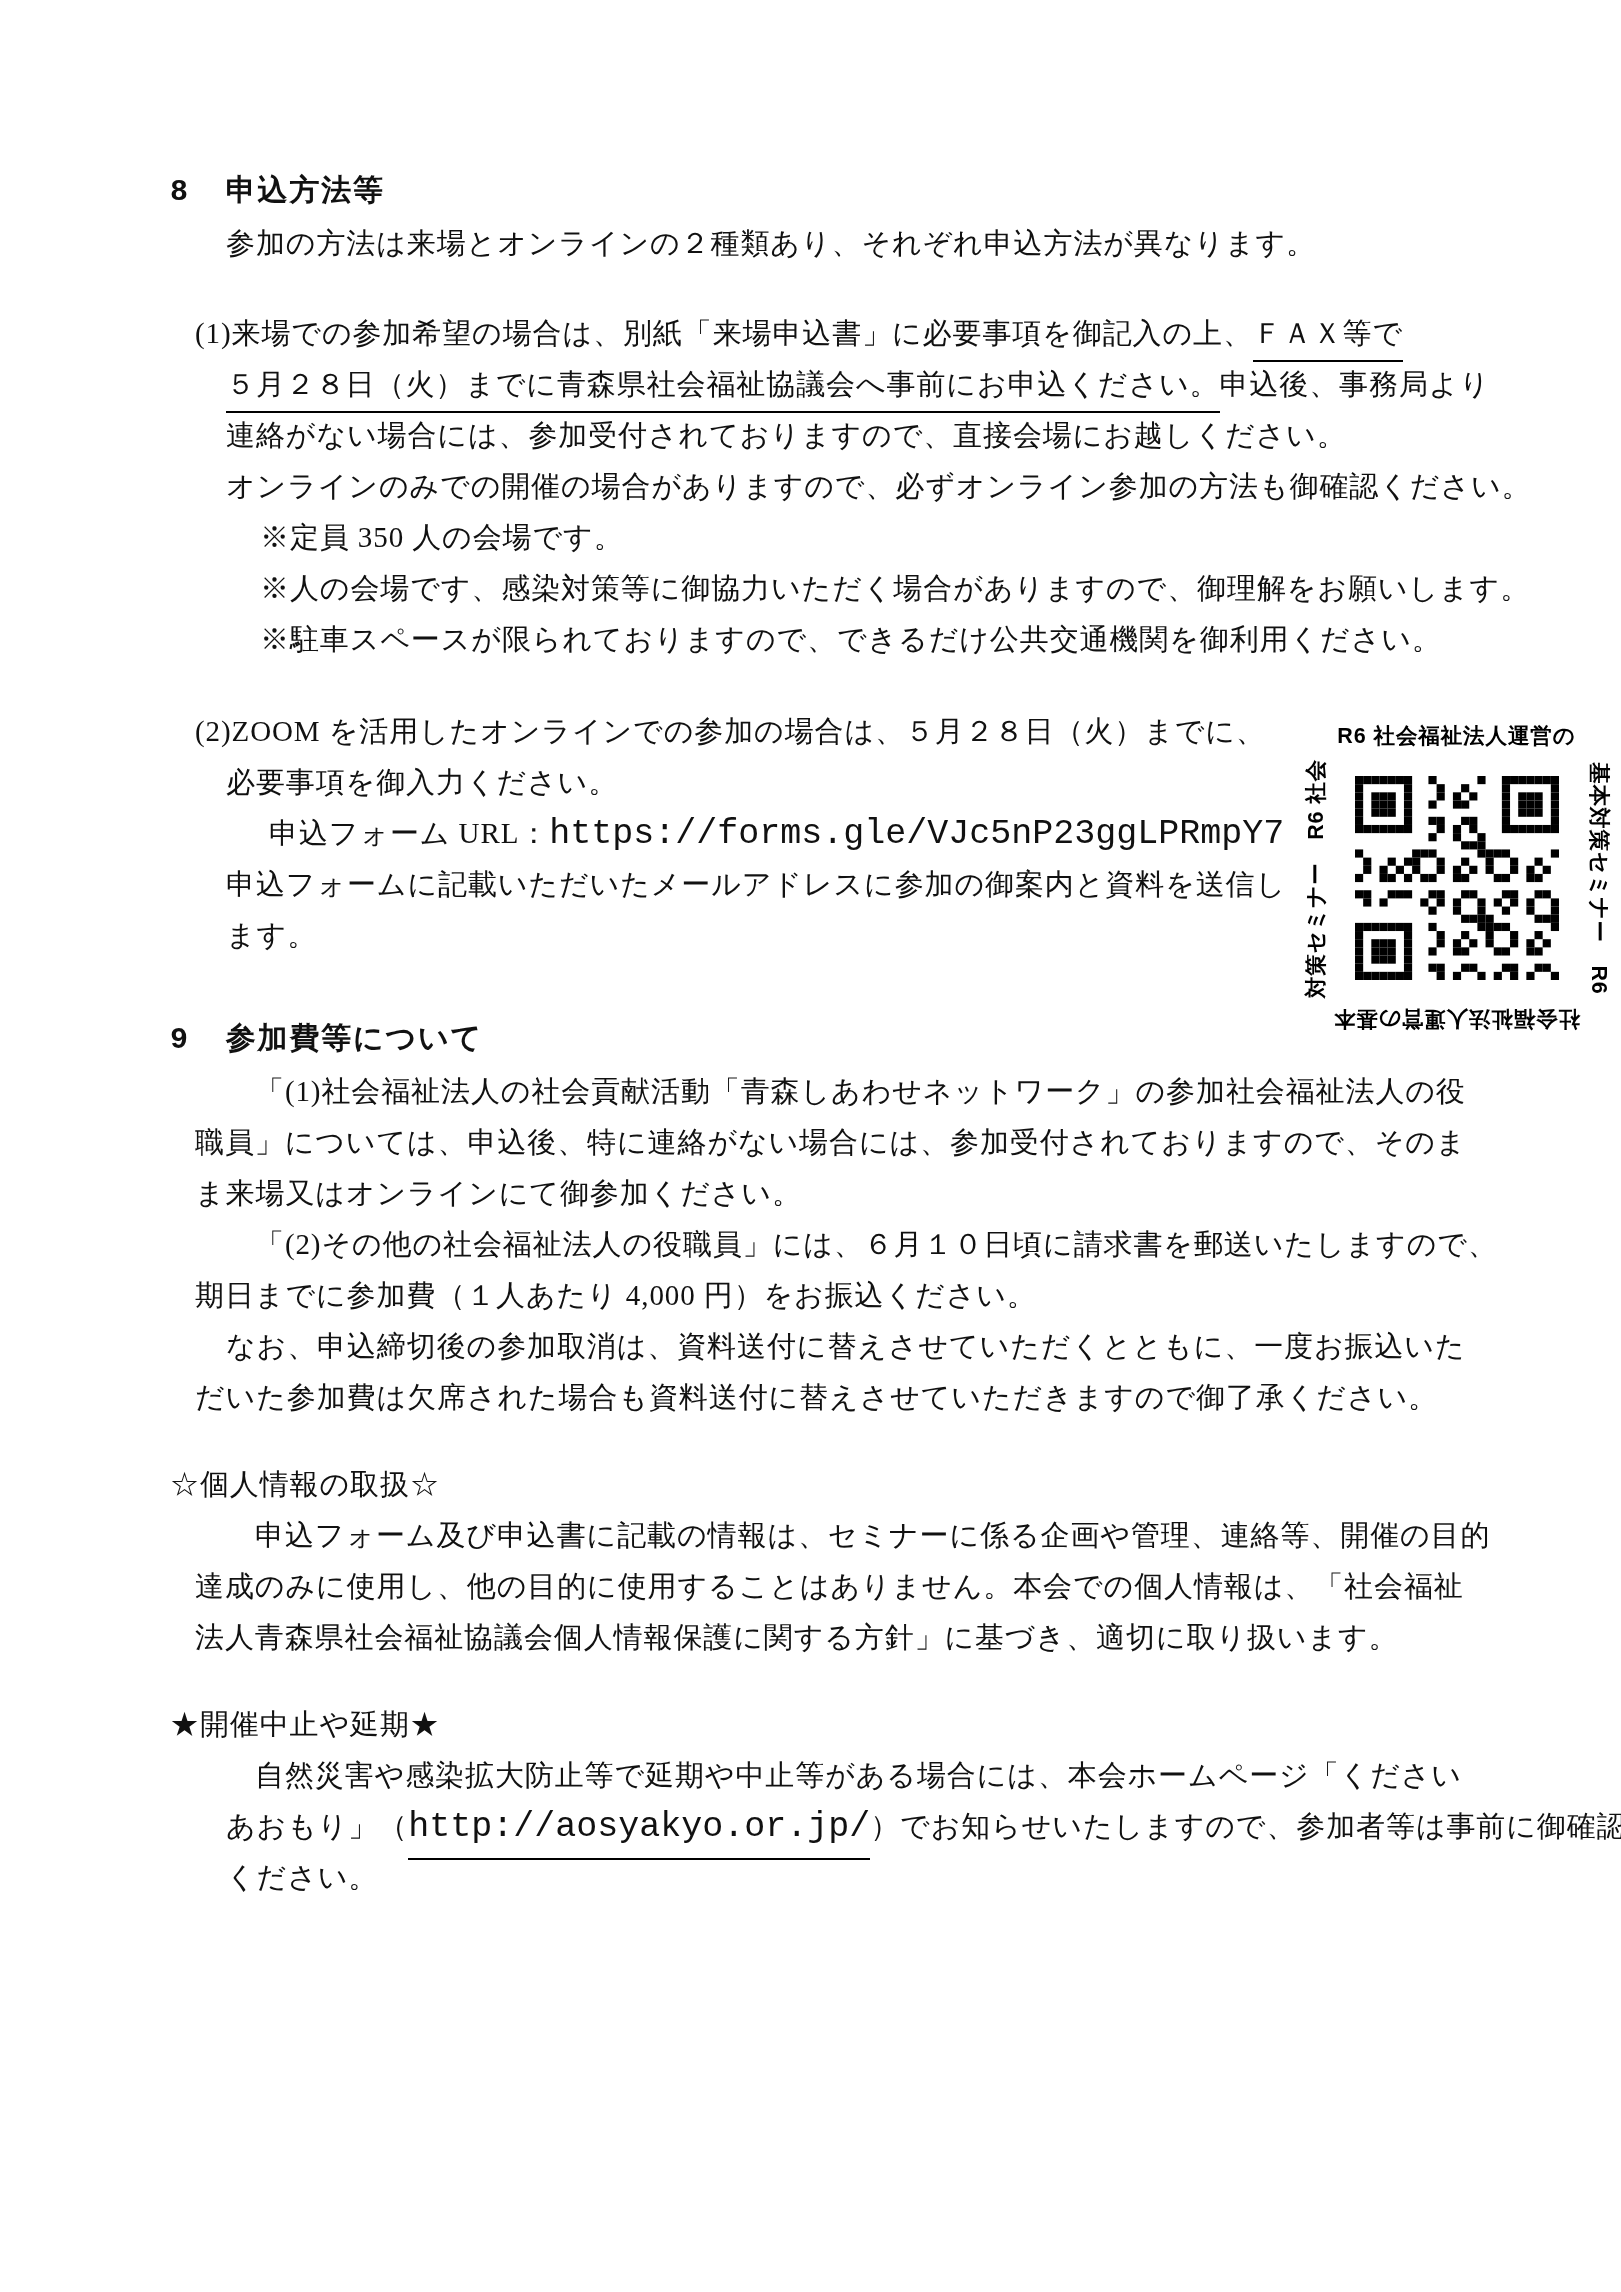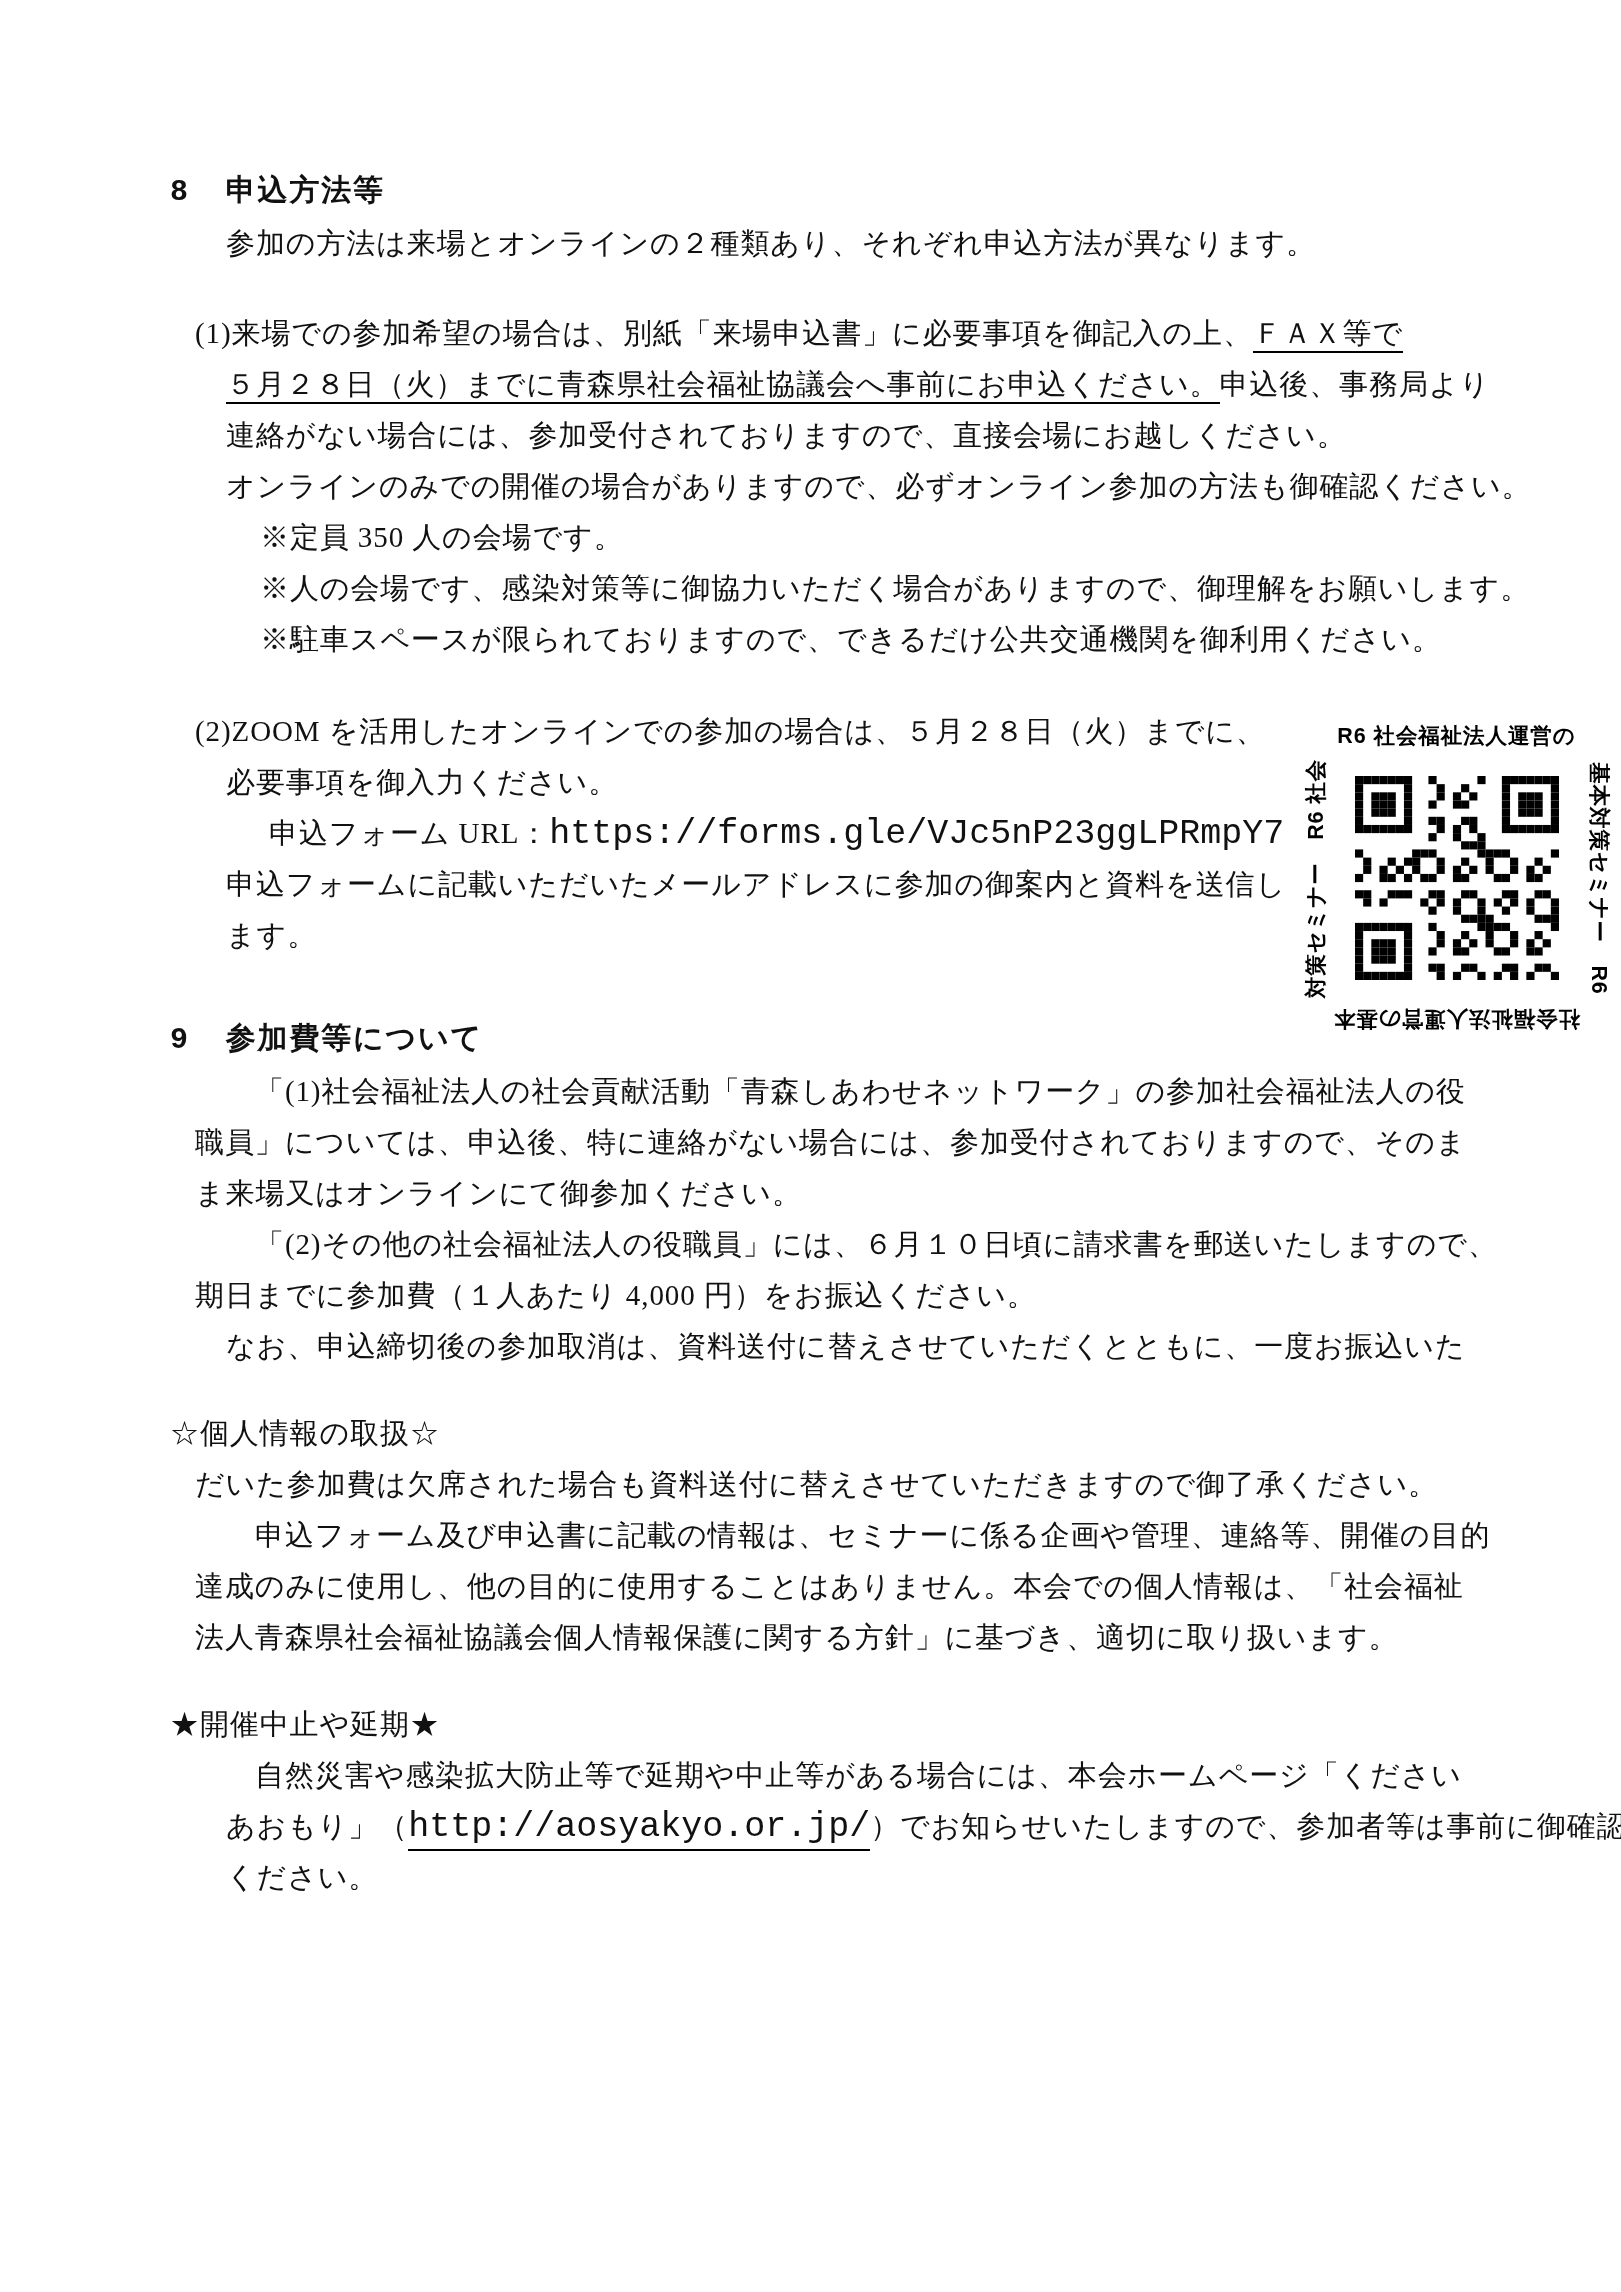--- a/index.html
+++ b/index.html
@@ -25,21 +25,21 @@
   .x190{margin-left:170px}
   .x218{margin-left:195px}
   .x252{margin-left:226px}
   .x285{margin-left:255px}
   .x290{margin-left:260px}
   .x300{margin-left:269px}
   .gap44{margin-top:39px}
   .gap46{margin-top:41px}
   .gap60{margin-top:54px}
   .gap40{margin-top:36px}
-  .u{border-bottom:2.7px solid #000;padding-bottom:2px;}
+  .u{border-bottom:2.7px solid #000;padding-bottom:11px;}
   .mono{font-family:"Liberation Mono", monospace;font-size:35px;letter-spacing:0;}
   
   .qr-wrap{position:absolute;left:1300px;top:721px;width:313px;height:313px;}
   .qr-label{
     font-family:"Liberation Sans", sans-serif;font-weight:bold;
     font-size:21.5px;letter-spacing:0.9px;color:#000;text-align:center;
     white-space:nowrap;
   }
   .qr-top{position:absolute;top:0;left:0;width:313px;}
   .qr-bottom{position:absolute;bottom:0;left:0;width:313px;transform:rotate(180deg);}
@@ -82,23 +82,23 @@
 
     <div class="ln h x190 gap60">
       <span class="num">9</span><span>参加費等について</span>
     </div>
     <div class="ln x285">「(1)社会福祉法人の社会貢献活動「青森しあわせネットワーク」の参加社会福祉法人の役</div>
     <div class="ln x218">職員」については、申込後、特に連絡がない場合には、参加受付されておりますので、そのま</div>
     <div class="ln x218">ま来場又はオンラインにて御参加ください。</div>
     <div class="ln x285">「(2)その他の社会福祉法人の役職員」には、６月１０日頃に請求書を郵送いたしますので、</div>
     <div class="ln x218">期日までに参加費（１人あたり 4,000 円）をお振込ください。</div>
     <div class="ln x252">なお、申込締切後の参加取消は、資料送付に替えさせていただくとともに、一度お振込いた</div>
+    <div class="ln x218">だいた参加費は欠席された場合も資料送付に替えさせていただきますので御了承ください。</div>
+
     <div class="ln x190 gap40">☆個人情報の取扱☆</div>
-
-    <div class="ln x218">だいた参加費は欠席された場合も資料送付に替えさせていただきますので御了承ください。</div>
     <div class="ln x285">申込フォーム及び申込書に記載の情報は、セミナーに係る企画や管理、連絡等、開催の目的</div>
     <div class="ln x218">達成のみに使用し、他の目的に使用することはありません。本会での個人情報は、「社会福祉</div>
     <div class="ln x218">法人青森県社会福祉協議会個人情報保護に関する方針」に基づき、適切に取り扱います。</div>
 
     <div class="ln x190 gap40">★開催中止や延期★</div>
     <div class="ln x285">自然災害や感染拡大防止等で延期や中止等がある場合には、本会ホームページ「ください</div>
     <div class="ln x252">
       <span>あおもり」（</span><span class="u mono">http://aosyakyo.or.jp/</span><span>）でお知らせいたしますので、参加者等は事前に御確認</span>
     </div>
     <div class="ln x252">ください。</div>

